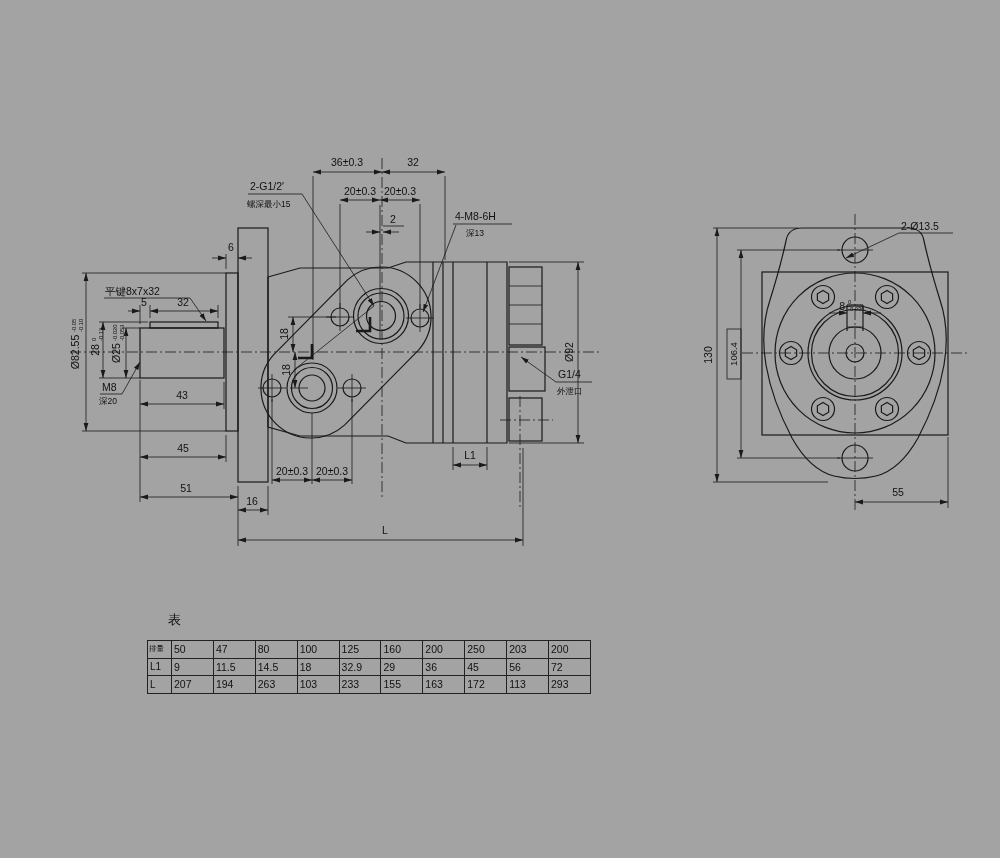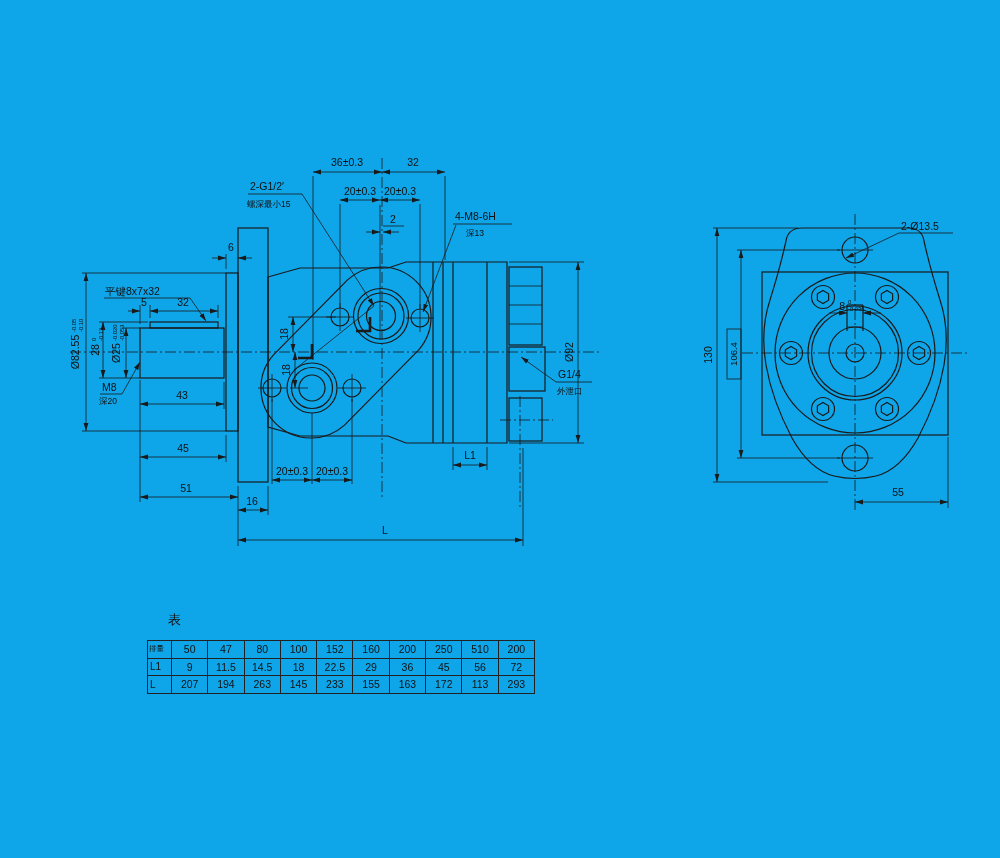--- a/index.html
+++ b/index.html
@@ -1,35 +1,35 @@
 <!DOCTYPE html>
 <html><head>
 <meta charset="utf-8">
 <style>
   html,body{margin:0;padding:0;background:#fff;}
-  #stage{position:relative;width:1000px;height:858px;background:#0ea5e9;overflow:hidden;
+  #stage{position:relative;width:1000px;height:858px;background:#a3a3a3;overflow:hidden;
          font-family:"Liberation Sans",sans-serif;}
   svg{position:absolute;left:0;top:0;}
   
   .o  {fill:none;stroke:#1a1a1a;stroke-width:1.2;}   
   .d  {fill:none;stroke:#1a1a1a;stroke-width:0.8;}   
   .cl {fill:none;stroke:#1a1a1a;stroke-width:0.8;stroke-dasharray:11 3 2 3;} 
   .thk{fill:none;stroke:#1a1a1a;stroke-width:2.6;}   
   text{fill:#111;}
   .t  {font-size:10.5px;text-anchor:middle;}
   .ts {font-size:10.5px;text-anchor:start;}
   .te {font-size:10.5px;text-anchor:end;}
   .tn {font-size:8.5px;text-anchor:start;}
   .tt {font-size:5.8px;text-anchor:start;}
   
   #dim-table-wrap{position:absolute;left:147px;top:640px;width:388px;}
   #tbl-title{position:absolute;left:21px;top:-29px;font-size:13px;color:#111;}
-  table{border-collapse:collapse;table-layout:fixed;width:388px;}
+  table{border-collapse:collapse;table-layout:fixed;width:444px;}
   td{border:1px solid #222;height:16.5px;font-size:10.5px;color:#111;
-     text-align:center;padding:0 2px;white-space:nowrap;overflow:hidden;}
+     text-align:left;padding:0 2px;white-space:nowrap;overflow:hidden;}
   td.rh{font-size:10px;text-align:left;}
   td.rh0{font-size:7.5px;text-align:left;padding:0 1px;}
 </style>
 </head>
 <body>
 
 <div id="stage">
 
 <svg width="1000" height="858" viewBox="0 0 1000 858">
   <defs>
@@ -310,46 +310,46 @@
           <col>
           <col>
     </colgroup>
     <tbody>
           <tr>
       <td class="rh0">排量</td>
       <td>50</td>
       <td>47</td>
       <td>80</td>
       <td>100</td>
-      <td>152</td>
+      <td>125</td>
       <td>160</td>
       <td>200</td>
       <td>250</td>
-      <td>510</td>
+      <td>203</td>
       <td>200</td>
     </tr>
     <tr>
       <td class="rh">L1</td>
       <td>9</td>
       <td>11.5</td>
       <td>14.5</td>
       <td>18</td>
-      <td>22.5</td>
+      <td>32.9</td>
       <td>29</td>
       <td>36</td>
       <td>45</td>
       <td>56</td>
       <td>72</td>
     </tr>
     <tr>
       <td class="rh">L</td>
       <td>207</td>
       <td>194</td>
       <td>263</td>
-      <td>145</td>
+      <td>103</td>
       <td>233</td>
       <td>155</td>
       <td>163</td>
       <td>172</td>
       <td>113</td>
       <td>293</td>
     </tr>
   </tbody>
       </table>
 </div>

